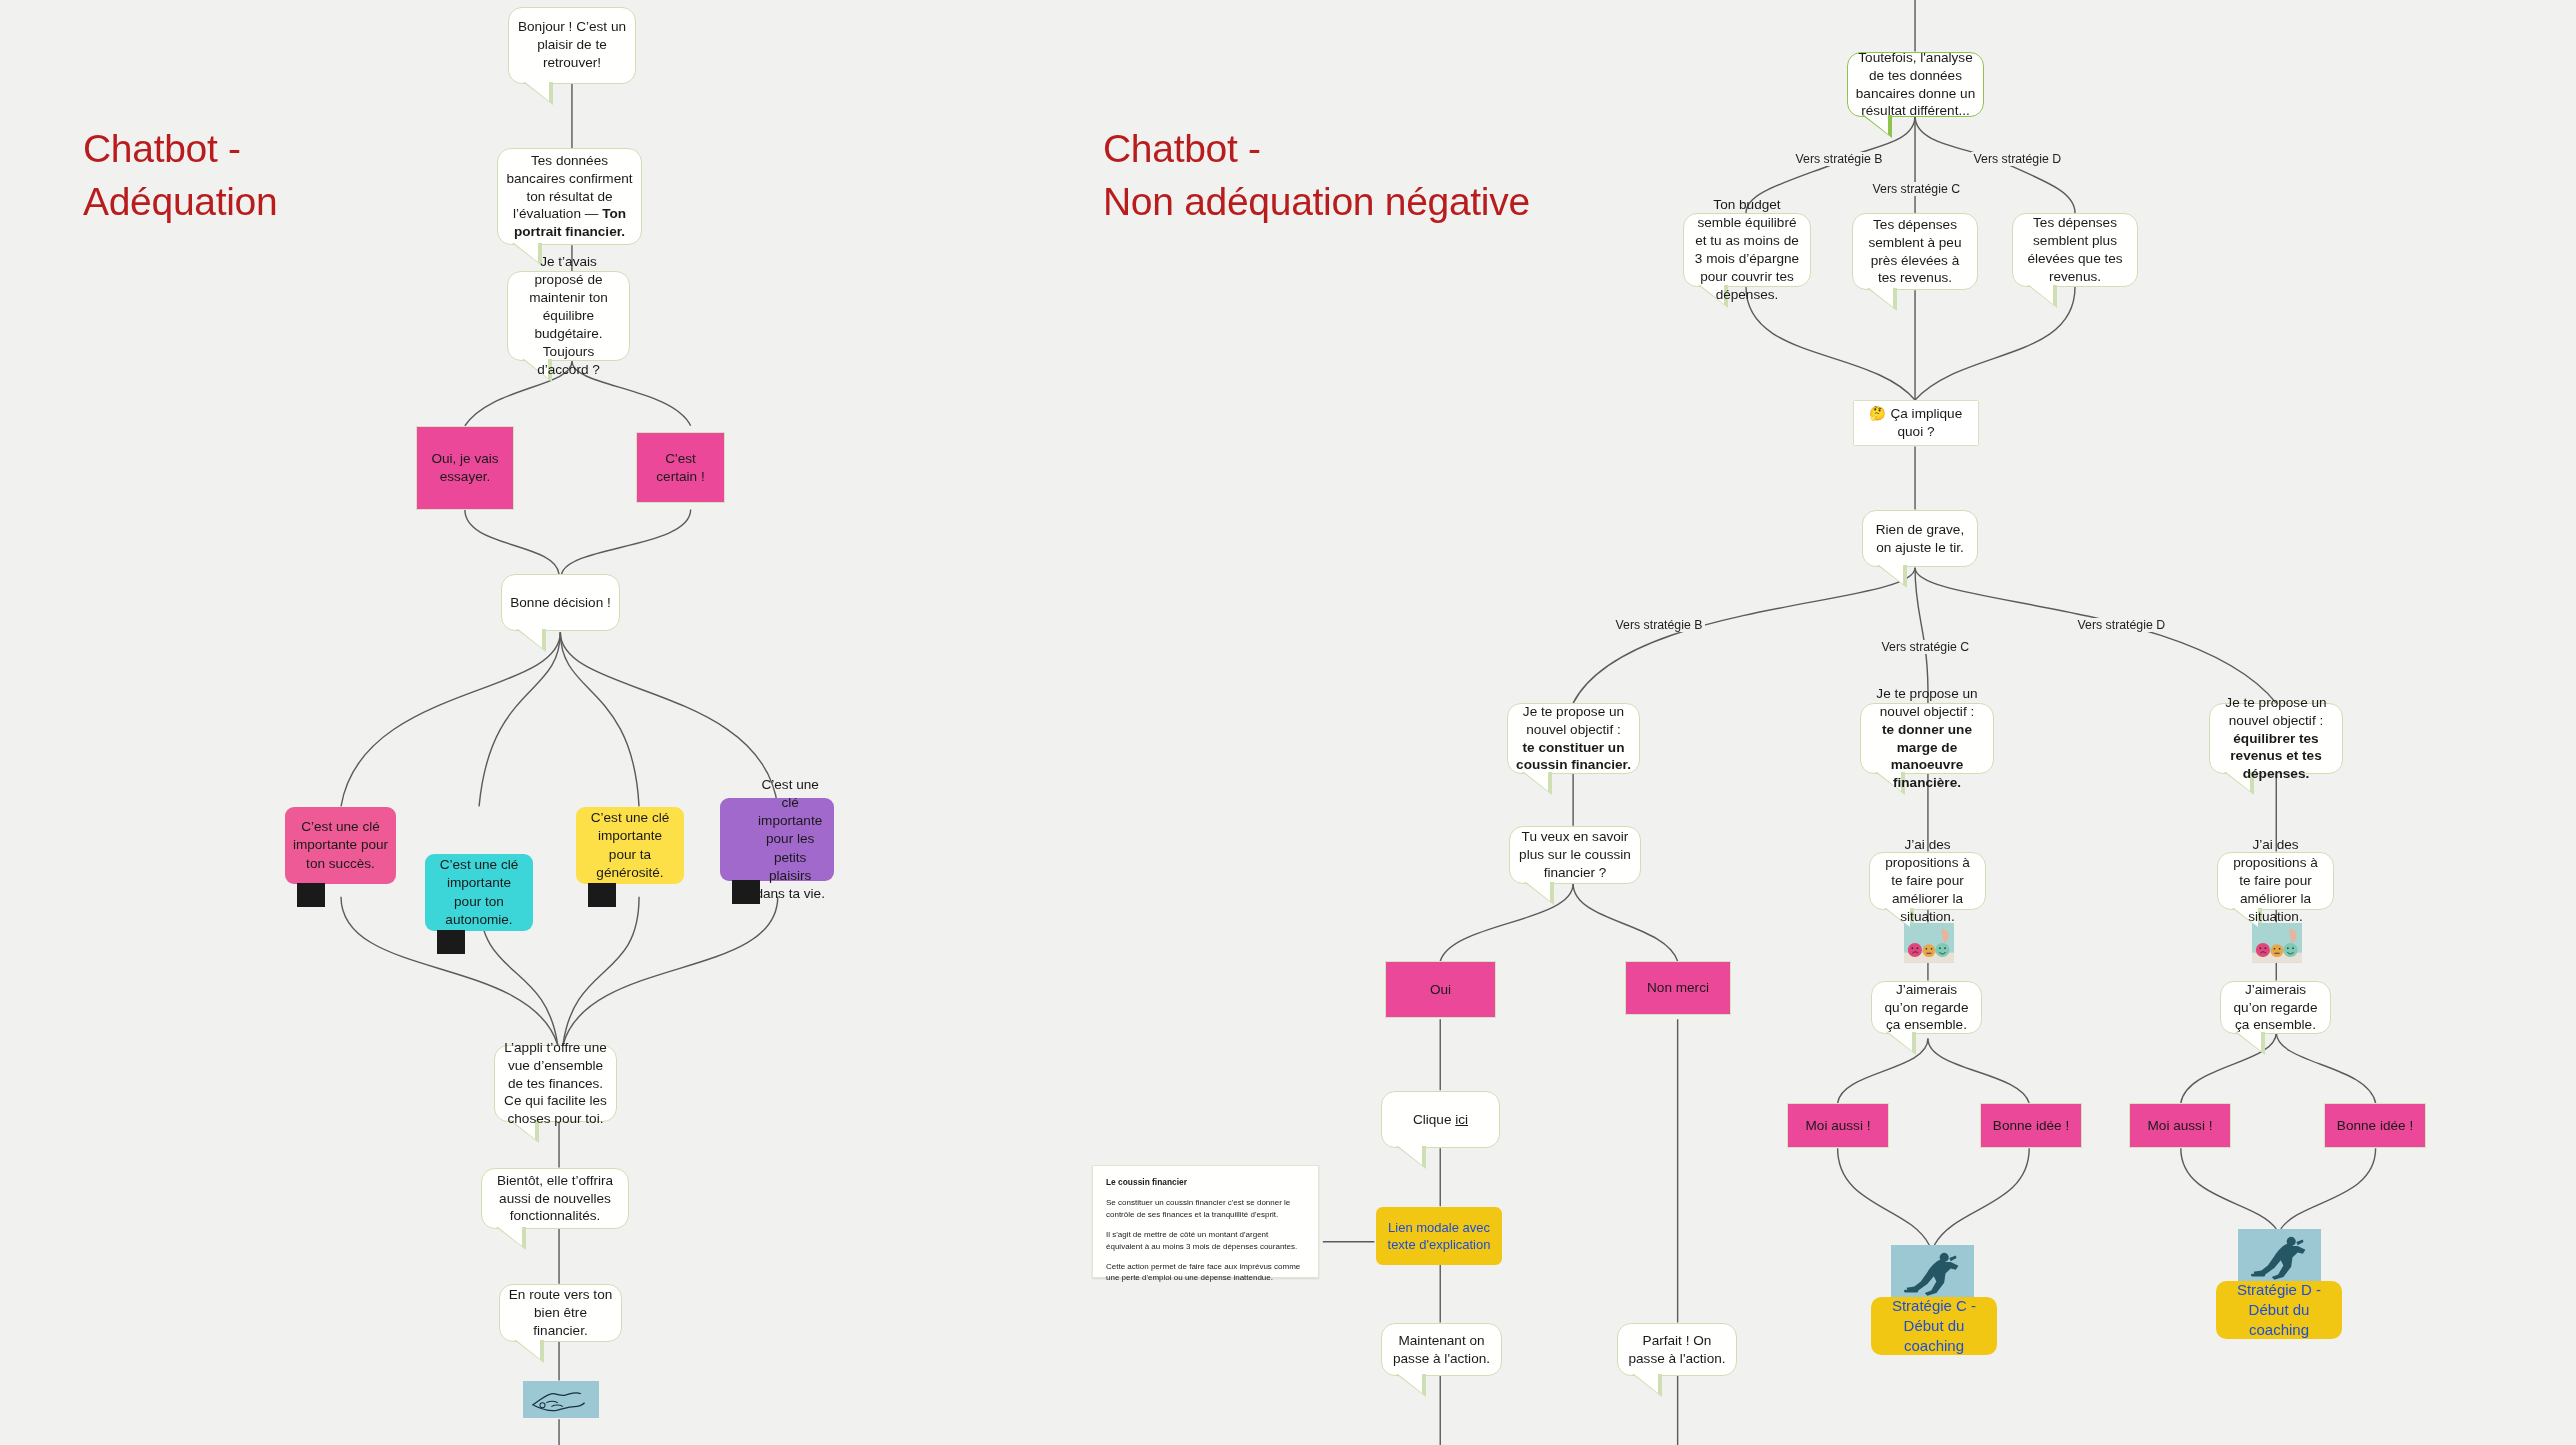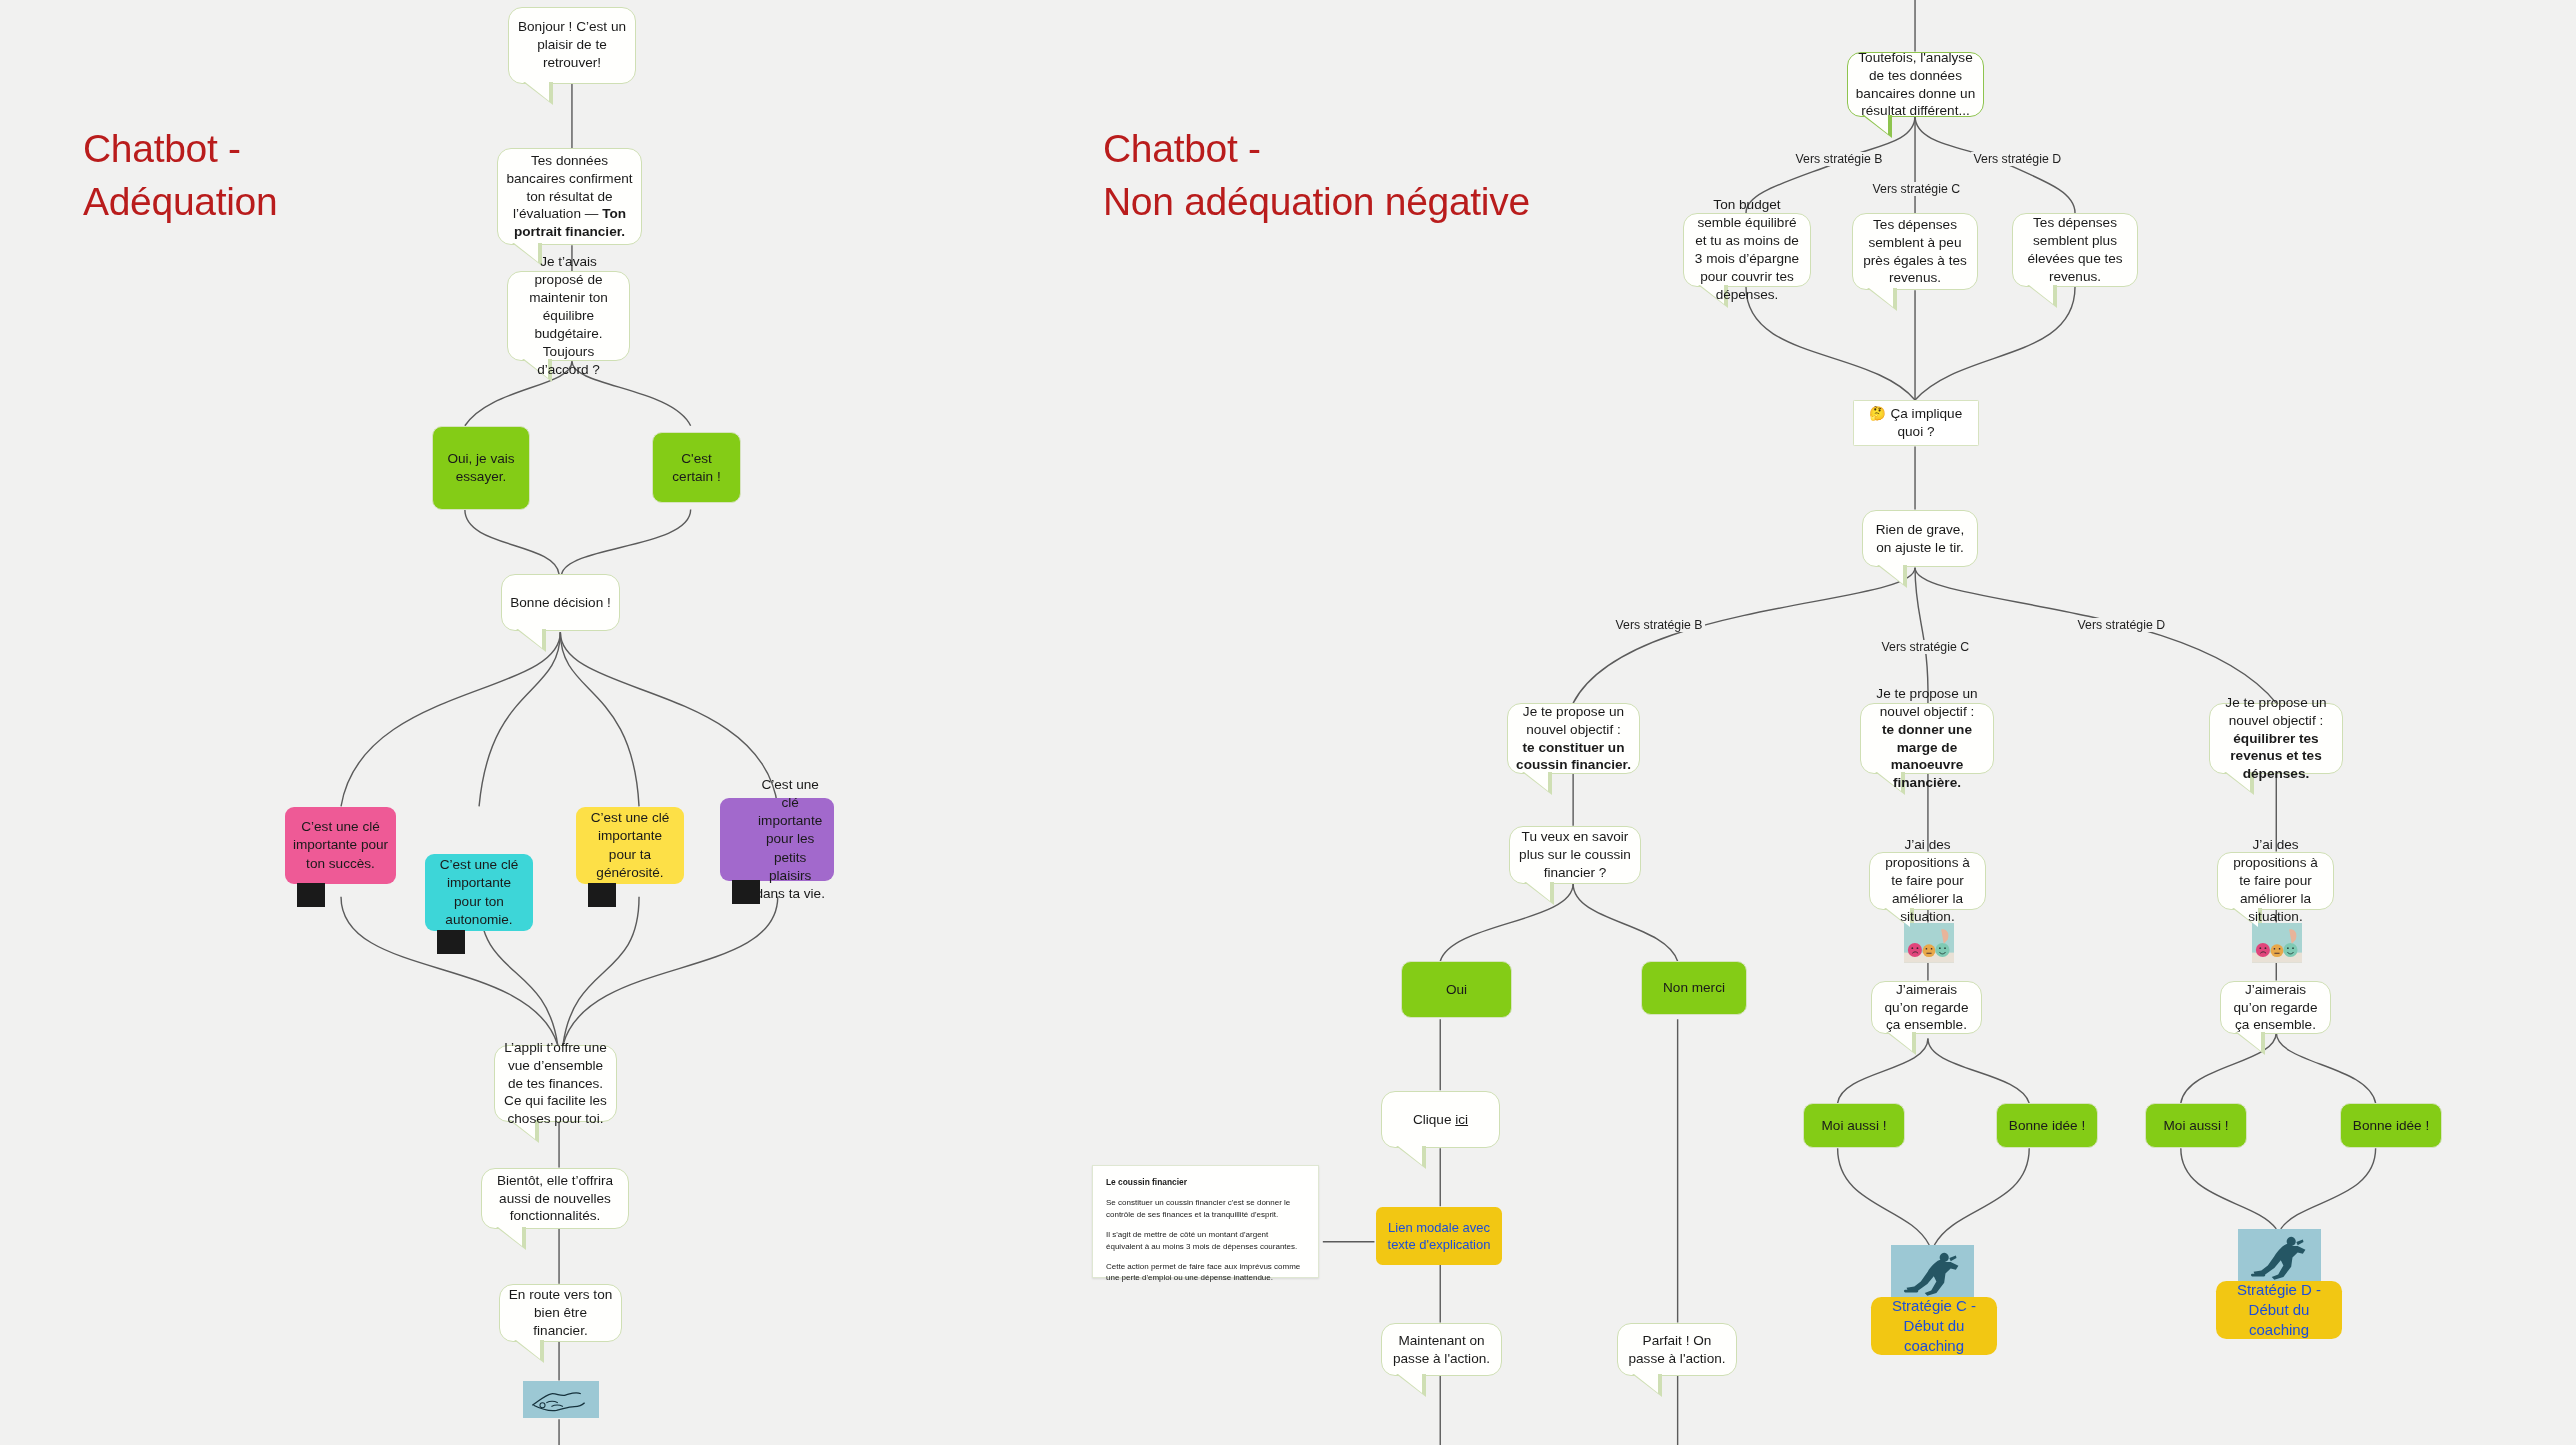--- a/index.html
+++ b/index.html
@@ -39,22 +39,22 @@
   }
   .bubble::before{
     content:"";position:absolute;left:16px;bottom:-18px;width:0;height:0;
     border-style:solid;border-width:19.4px 0 0 24.5px;
     border-color:#fffffd transparent transparent transparent;z-index:1;
   }
   .bubble .txt{position:relative;z-index:2;}
 
   
   .box{
-    background:#84cc16;border:1.3px solid #d7e3c0;border-radius:10px;
-    font-size:13.6px;line-height:1.32;margin-left:16px;
+    background:#ec4899;border:1.3px solid #d7e3c0;border-radius:1px;
+    font-size:13.6px;line-height:1.32;
   }
 
   
   .sqbubble{
     background:#ffffff;border:1.3px solid #d7e3c0;border-radius:1.3px;
     font-size:13.6px;line-height:1.32;
   }
 
   
   .bubble.strong{border:1.9px solid #8ec44e;}
@@ -245,21 +245,21 @@
 
   <div class="elabel" style="left:1793px;top:152px;">Vers stratégie B</div>
   <div class="elabel" style="left:1870px;top:182px;">Vers stratégie C</div>
   <div class="elabel" style="left:1971px;top:152px;">Vers stratégie D</div>
 
   <div class="node bubble" style="left:1683px;top:213px;width:128px;height:74px;">
     <span class="txt">Ton budget semble équilibré et tu as moins de 3 mois d’épargne pour couvrir tes dépenses.</span>
   </div>
 
   <div class="node bubble" style="left:1852px;top:213px;width:126px;height:77px;">
-    <span class="txt">Tes dépenses semblent à peu près égales à tes revenus.</span>
+    <span class="txt">Tes dépenses semblent à peu près élevées à tes revenus.</span>
   </div>
 
   <div class="node bubble" style="left:2012px;top:213px;width:126px;height:74px;">
     <span class="txt">Tes dépenses semblent plus élevées que tes revenus.</span>
   </div>
 
   <div class="node sqbubble" style="left:1853px;top:400px;width:126px;height:46px;">
     <span class="txt">🤔 Ça implique quoi ?</span>
   </div>
 

